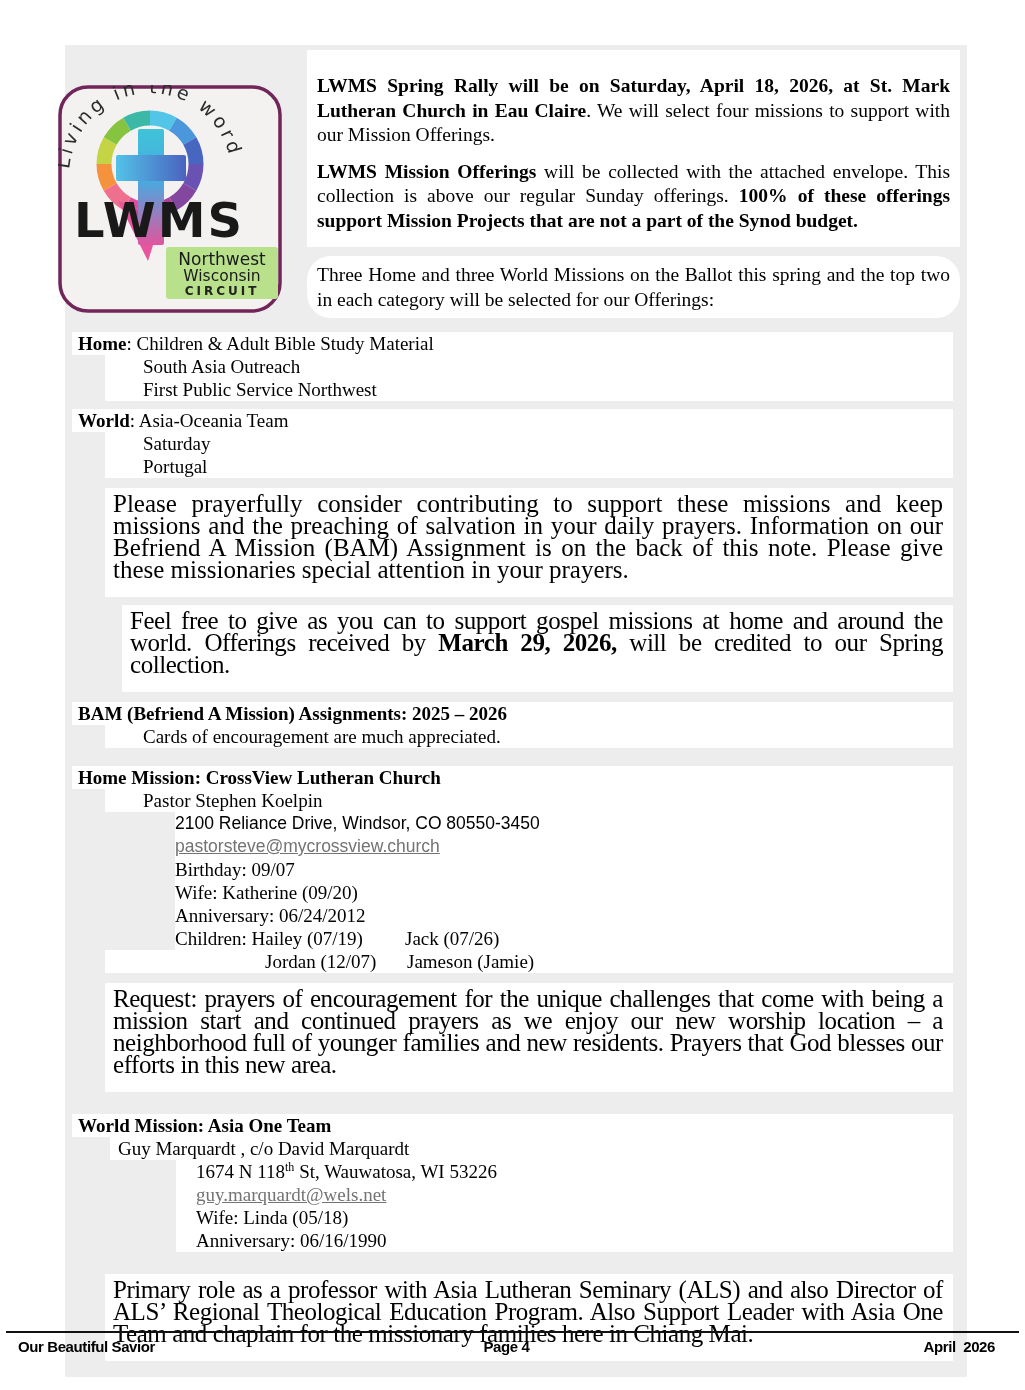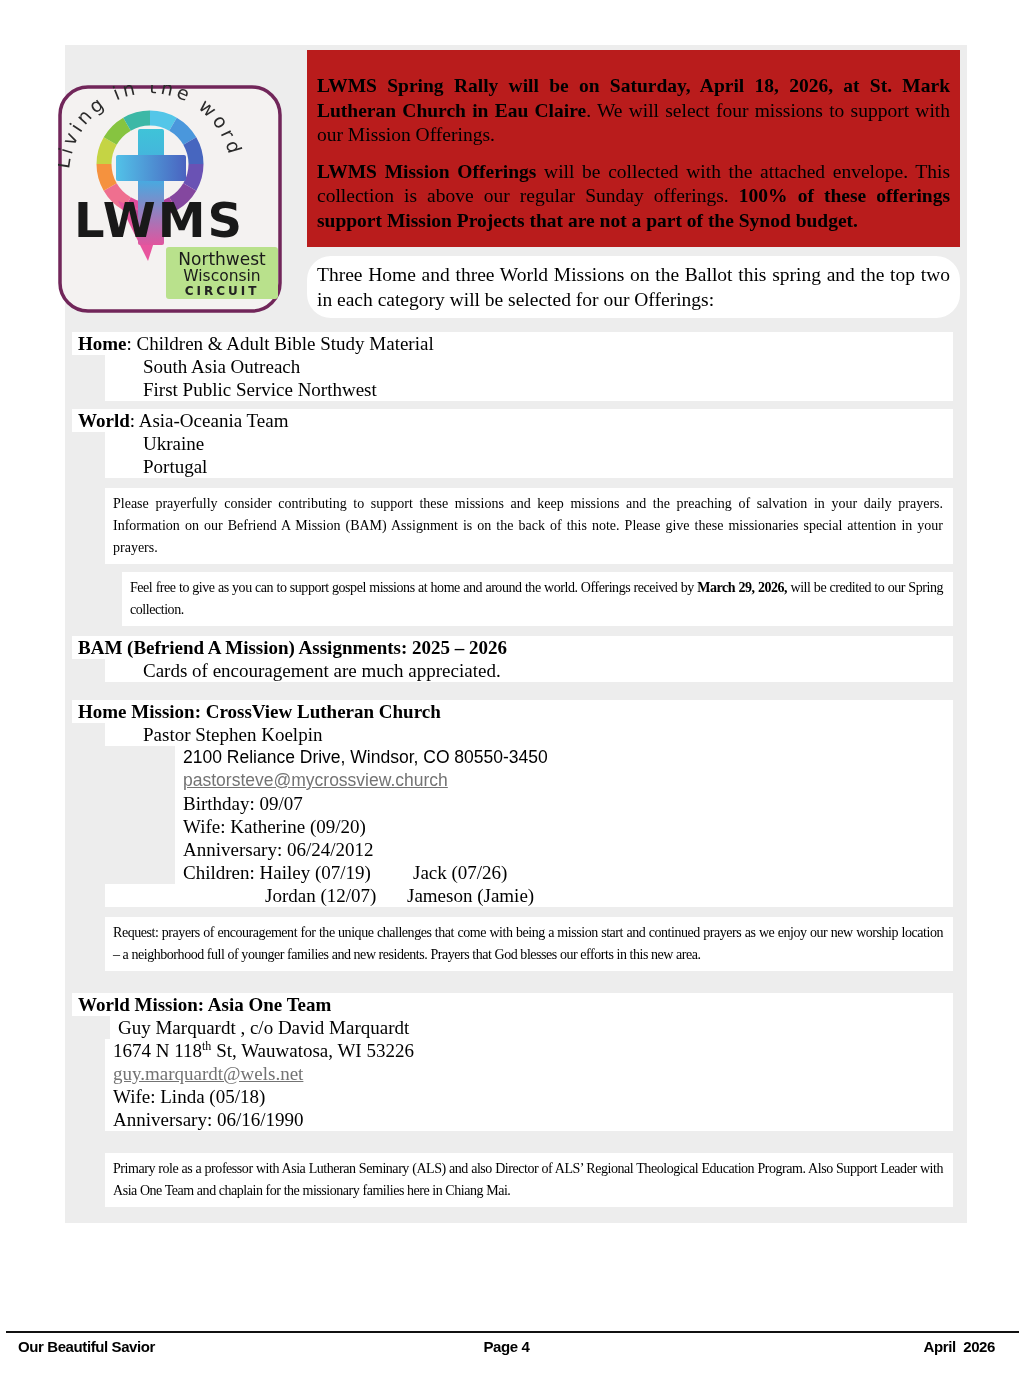--- a/index.html
+++ b/index.html
@@ -9,35 +9,35 @@
     position:relative; overflow:hidden;
   }
   .band {
     position:absolute; left:65px; top:45px; width:902px;
     background:#ededed; padding-bottom:16px;
   }
   
   .top-row { display:flex; align-items:flex-start; }
   .logo-wrap { flex:none; width:224px; margin-left:-7px; margin-top:40px; }
   .intro-col { margin-left:25px; margin-top:5px; width:653px; }
-  .intro-block { background:#b91c1c; padding:24px 10px 14px 10px; }
+  .intro-block { background:#ffffff; padding:24px 10px 14px 10px; }
   .intro-block p { margin:0; font-size:19.5px; line-height:24.5px; text-align:justify; }
   .intro-block p + p { margin-top:12px; }
   .p3-block { background:#fff; margin-top:9px; padding:6px 10px; font-size:19.5px; line-height:25px; text-align:justify;border-radius:24px; }
   
   .section { margin-right:14px; }
   .line { background:#fff; font-size:19px; line-height:21px; padding:1px 6px; }
   .l0 { margin-left:7px; }
   .l1 { margin-left:40px; padding-left:38px; }
-  .l2 { margin-left:110px; padding-left:8px; }
+  .l2 { margin-left:110px; padding-left:0; }
   .w1 { margin-left:45px; padding-left:8px; }
-  .w2 { margin-left:40px; padding-left:8px; }
+  .w2 { margin-left:111px; padding-left:20px; }
   .para {
-    background:#fff; margin-left:40px; padding:5px 10px 5px 8px;
-    font-size:14px; line-height:22px; text-align:justify;
+    background:#fff; margin-left:40px; padding:5px 10px 16px 8px;
+    font-size:25px; line-height:22px; text-align:justify;
   }
   .feel { margin-left:57px; }
   .condensed { letter-spacing:-0.45px; }
   .sans { font-family:"Liberation Sans", sans-serif; font-size:17.5px; }
   .email { text-decoration:underline; color:#737373; }
   b { font-weight:bold; }
   .col-a1 { display:inline-block; width:230px; }
   .col-a2 { display:inline-block; width:142px; }
   .jordan-line { padding-left:160px; }
   sup { font-size:12px; vertical-align:super; line-height:0; }
@@ -131,21 +131,21 @@
   </div>
 
   <div class="section mt-home">
     <div class="line l0"><b>Home</b><span>: Children &amp; Adult Bible Study Material</span></div>
     <div class="line l1">South Asia Outreach</div>
     <div class="line l1">First Public Service Northwest</div>
   </div>
 
   <div class="section mt-sm">
     <div class="line l0"><b>World</b><span>: Asia-Oceania Team</span></div>
-    <div class="line l1">Ukraine</div>
+    <div class="line l1">Saturday</div>
     <div class="line l1">Portugal</div>
   </div>
 
   <div class="section mt-md">
     <div class="para">Please prayerfully consider contributing to support these missions and keep missions and the preaching of salvation in your daily prayers. Information on our Befriend A Mission (BAM) Assignment is on the back of this note. Please give these missionaries special attention in your prayers.</div>
   </div>
   <div class="section mt-sm">
     <div class="para feel condensed"><span> Feel free to give as you can to support gospel missions at home and around the world. Offerings received by </span><b>March 29, 2026,</b><span> will be credited to our Spring collection.</span></div>
   </div>
 

